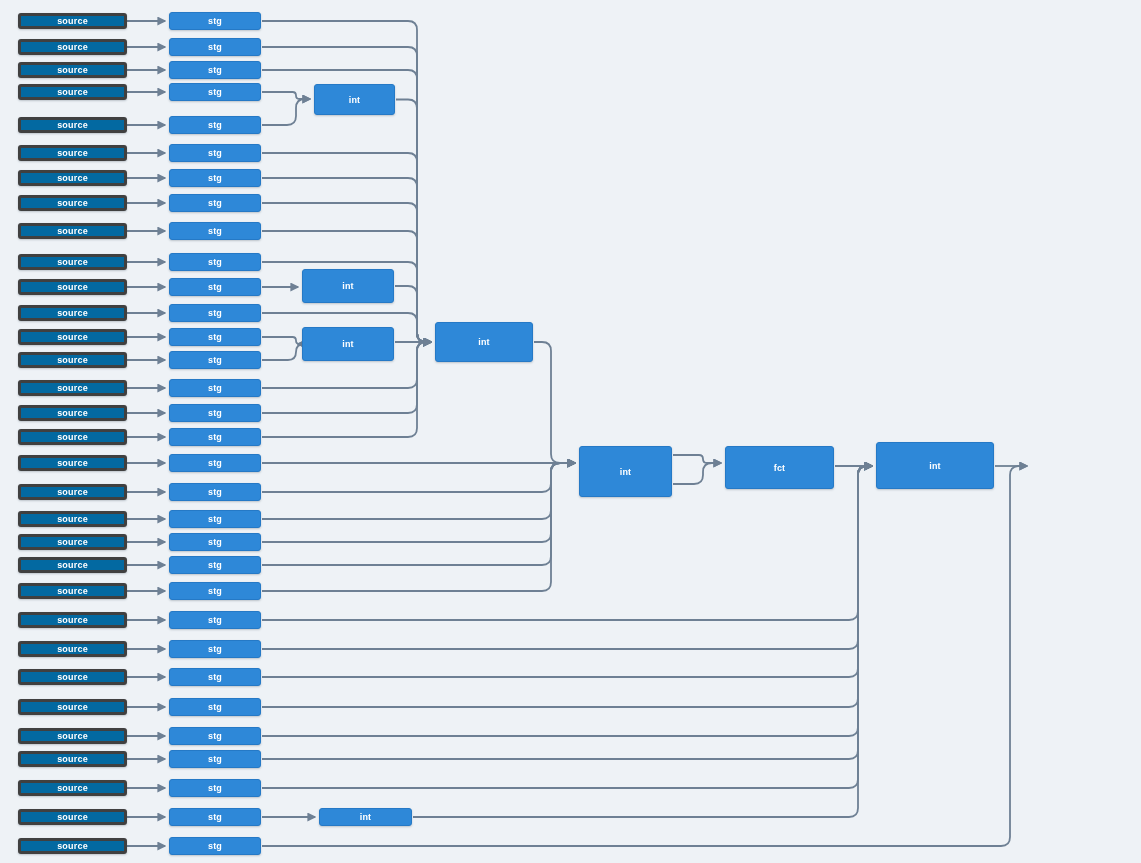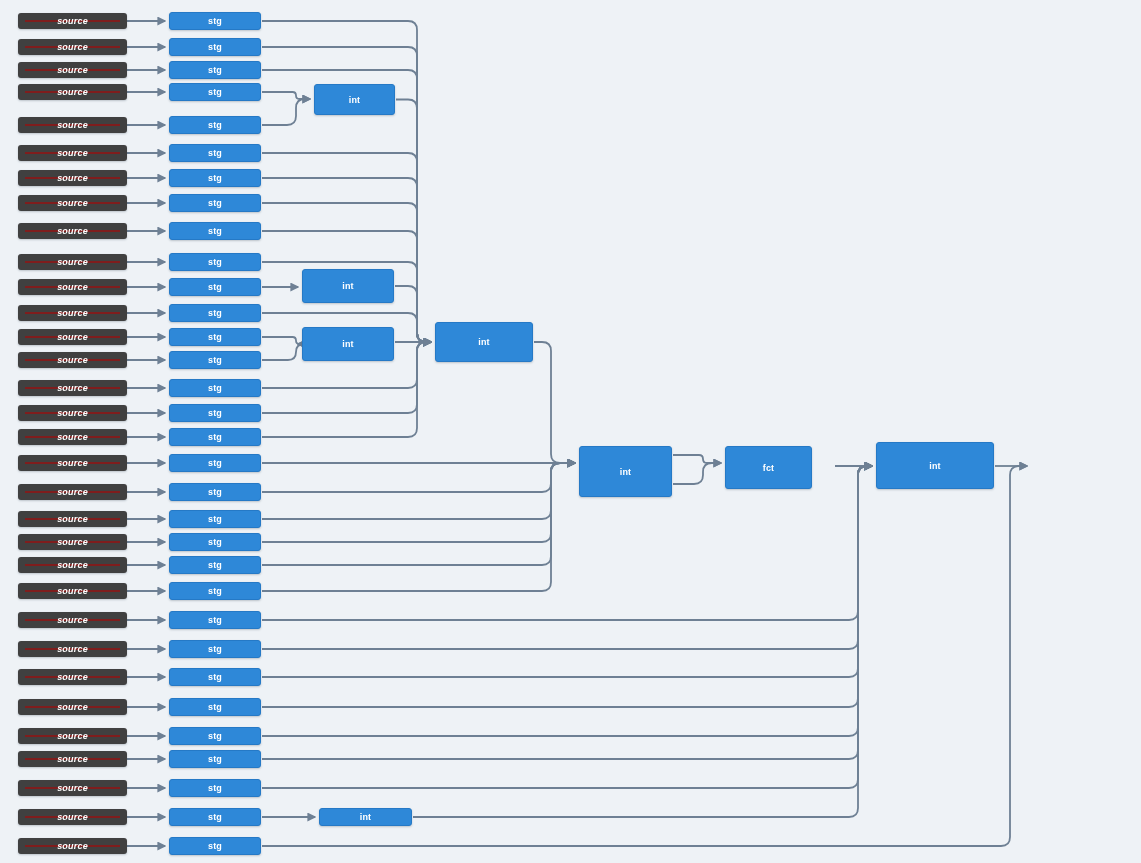--- a/index.html
+++ b/index.html
@@ -30,23 +30,22 @@
     color: #ffffff;
     font-size: 9px;
     font-weight: bold;
     letter-spacing: 0.2px;
     border-radius: 3px;
     box-shadow: 0 1px 2px rgba(44, 62, 80, 0.25);
     cursor: pointer;
     user-select: none;
   }
   .node.source {
-    background: #7f1d1d;
-    border: 7px solid #404040;
-    font-style: italic;
+    background: #0369a1;
+    border: 3px solid #404040;
   }
   .node.stg, .node.int, .node.fct, .node.dim {
     background: #2e88d8;
     border: 1px solid #2579c6;
   }
   path.edge {
     fill: none;
     stroke: #6e8094;
     stroke-width: 1.8;
     stroke-linecap: butt;
@@ -198,16 +197,16 @@
     <div class="node stg" style="left: 169px; top: 779px; width: 92px; height: 18px;">stg</div>
     <div class="node source" style="left: 18px; top: 809px; width: 109px; height: 16px;">source</div>
     <div class="node stg" style="left: 169px; top: 808px; width: 92px; height: 18px;">stg</div>
     <div class="node source" style="left: 18px; top: 838px; width: 109px; height: 16px;">source</div>
     <div class="node stg" style="left: 169px; top: 837px; width: 92px; height: 18px;">stg</div>
     <div class="node int" style="left: 314px; top: 84px; width: 81px; height: 31px;">int</div>
     <div class="node int" style="left: 302px; top: 269px; width: 92px; height: 34px;">int</div>
     <div class="node int" style="left: 302px; top: 327px; width: 92px; height: 34px;">int</div>
     <div class="node int" style="left: 435px; top: 322px; width: 98px; height: 40px;">int</div>
     <div class="node int" style="left: 579px; top: 446px; width: 93px; height: 51px;">int</div>
-    <div class="node fct" style="left: 725px; top: 446px; width: 87px; height: 43px;">fct</div>
+    <div class="node fct" style="left: 725px; top: 446px; width: 109px; height: 43px;">fct</div>
     <div class="node int" style="left: 876px; top: 442px; width: 118px; height: 47px;">int</div>
     <div class="node int" style="left: 319px; top: 808px; width: 93px; height: 18px;">int</div>
   </div>
 
 </body></html>

